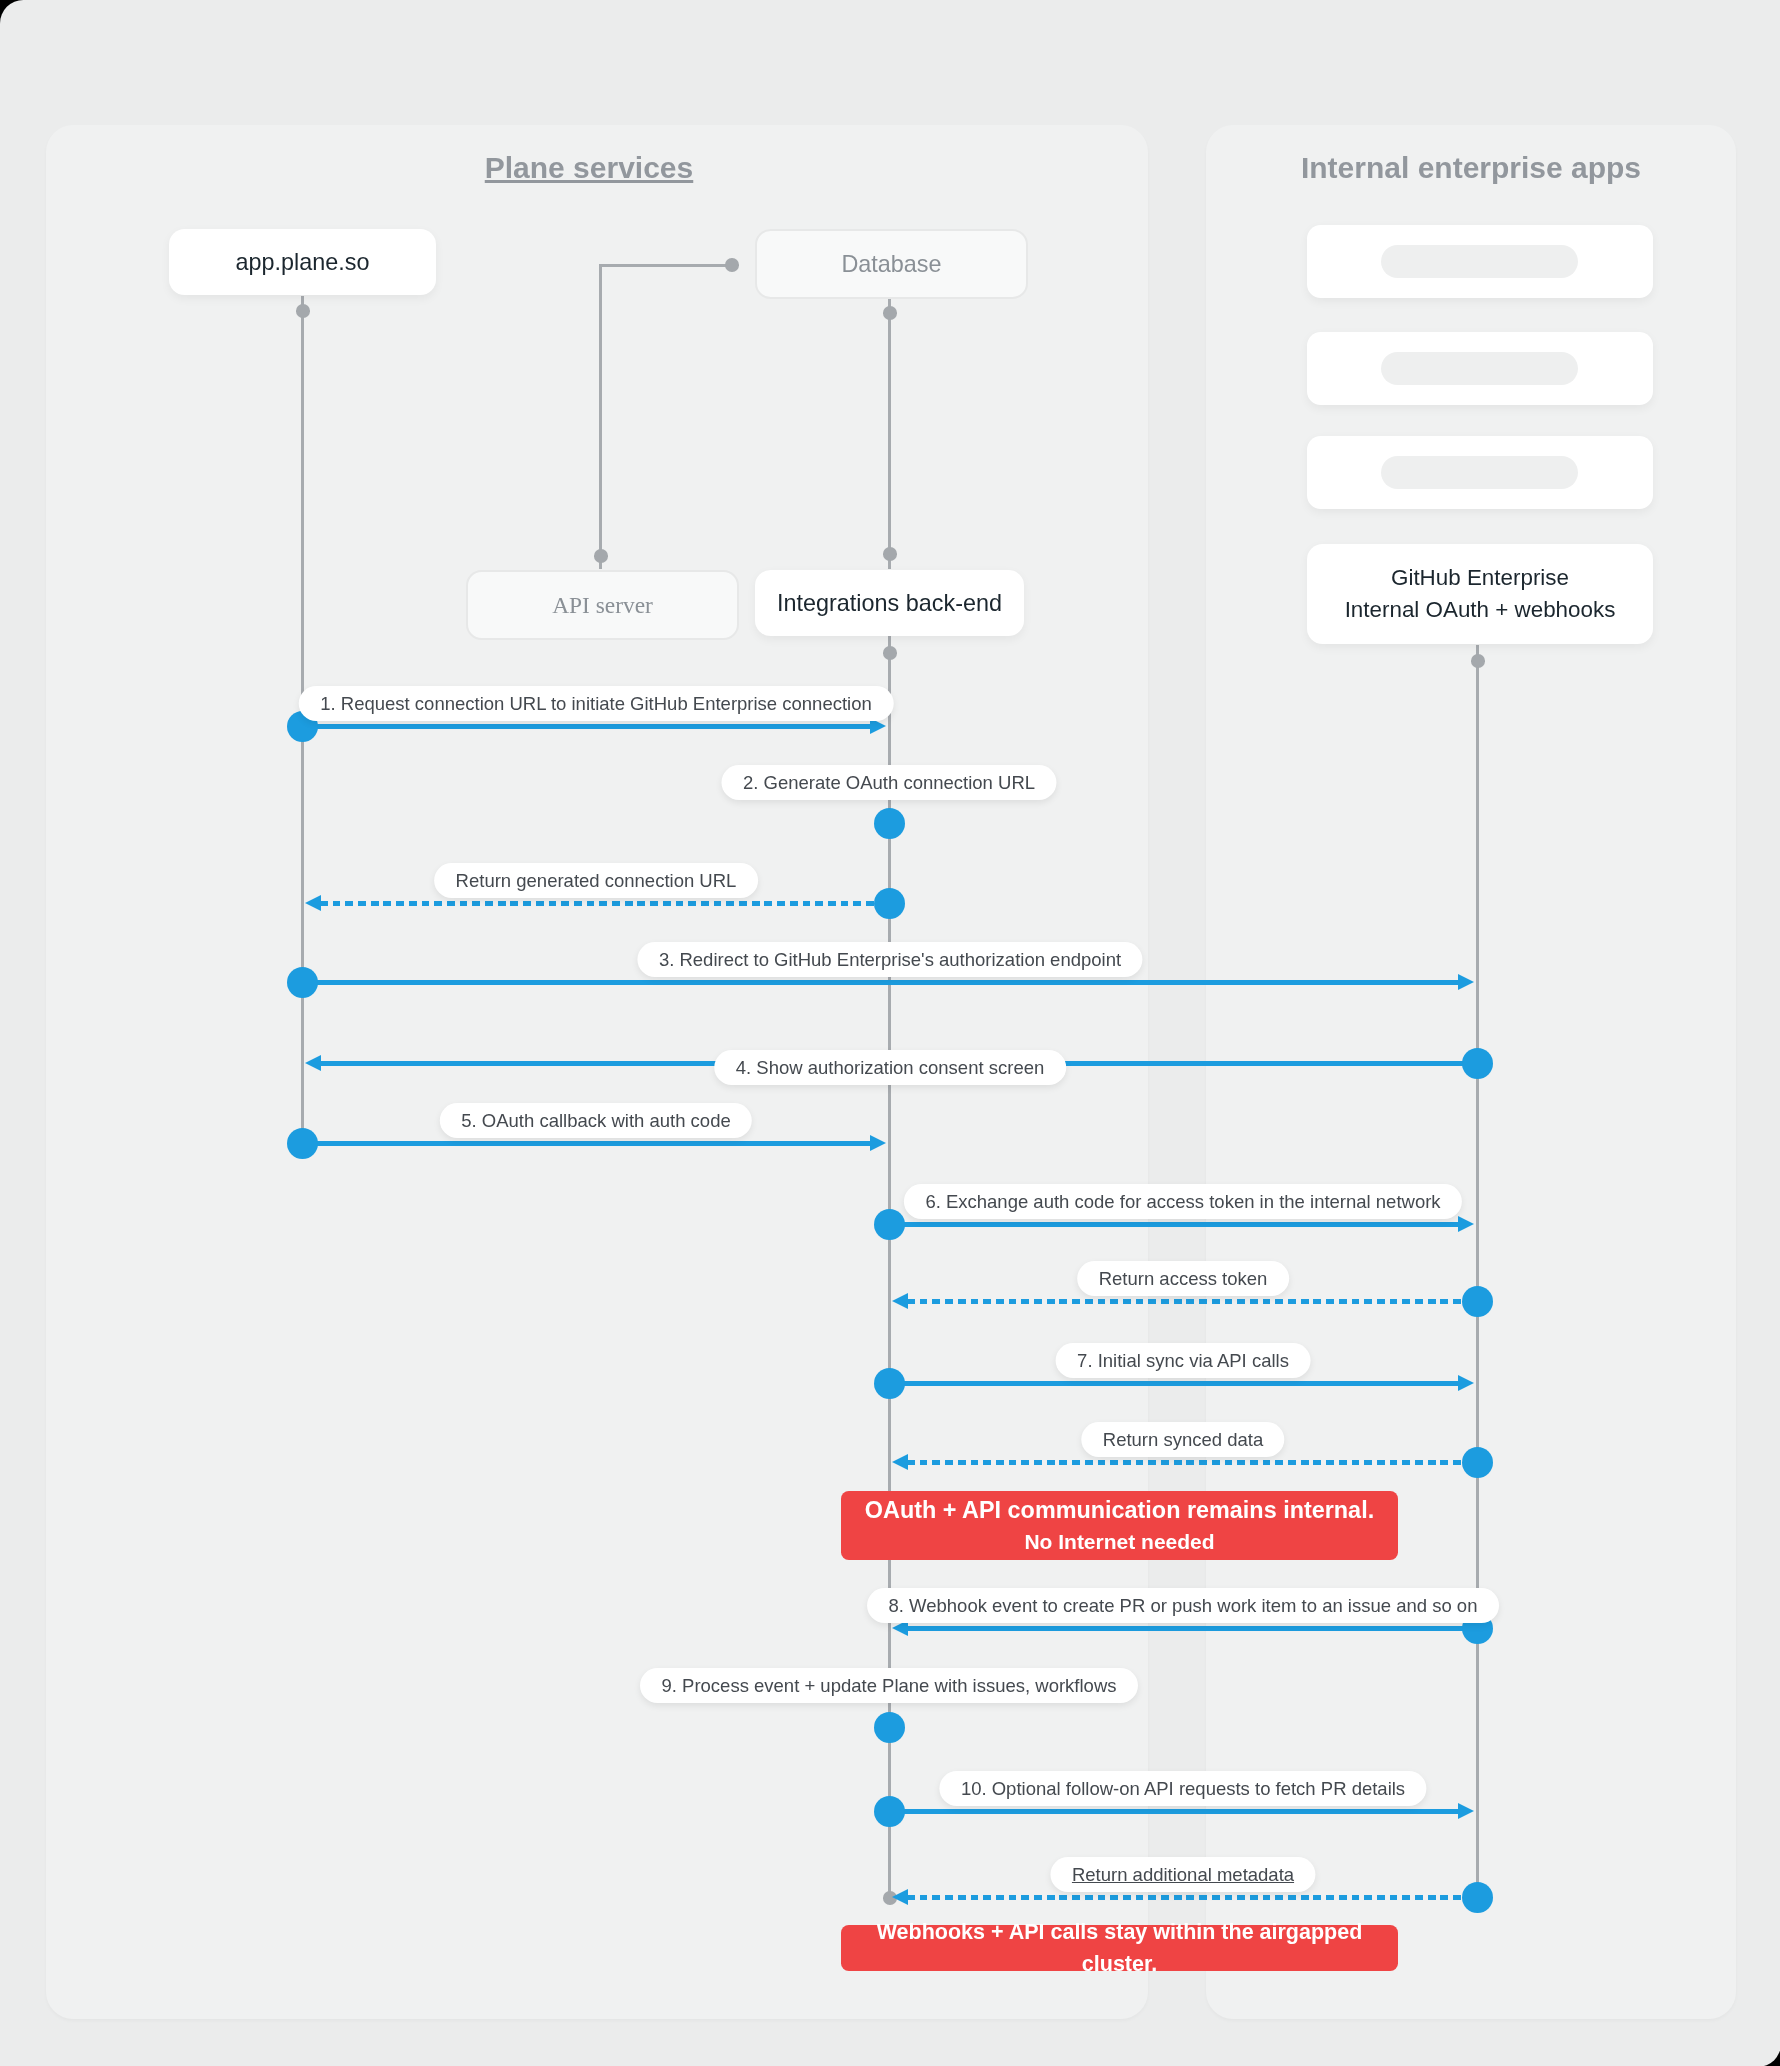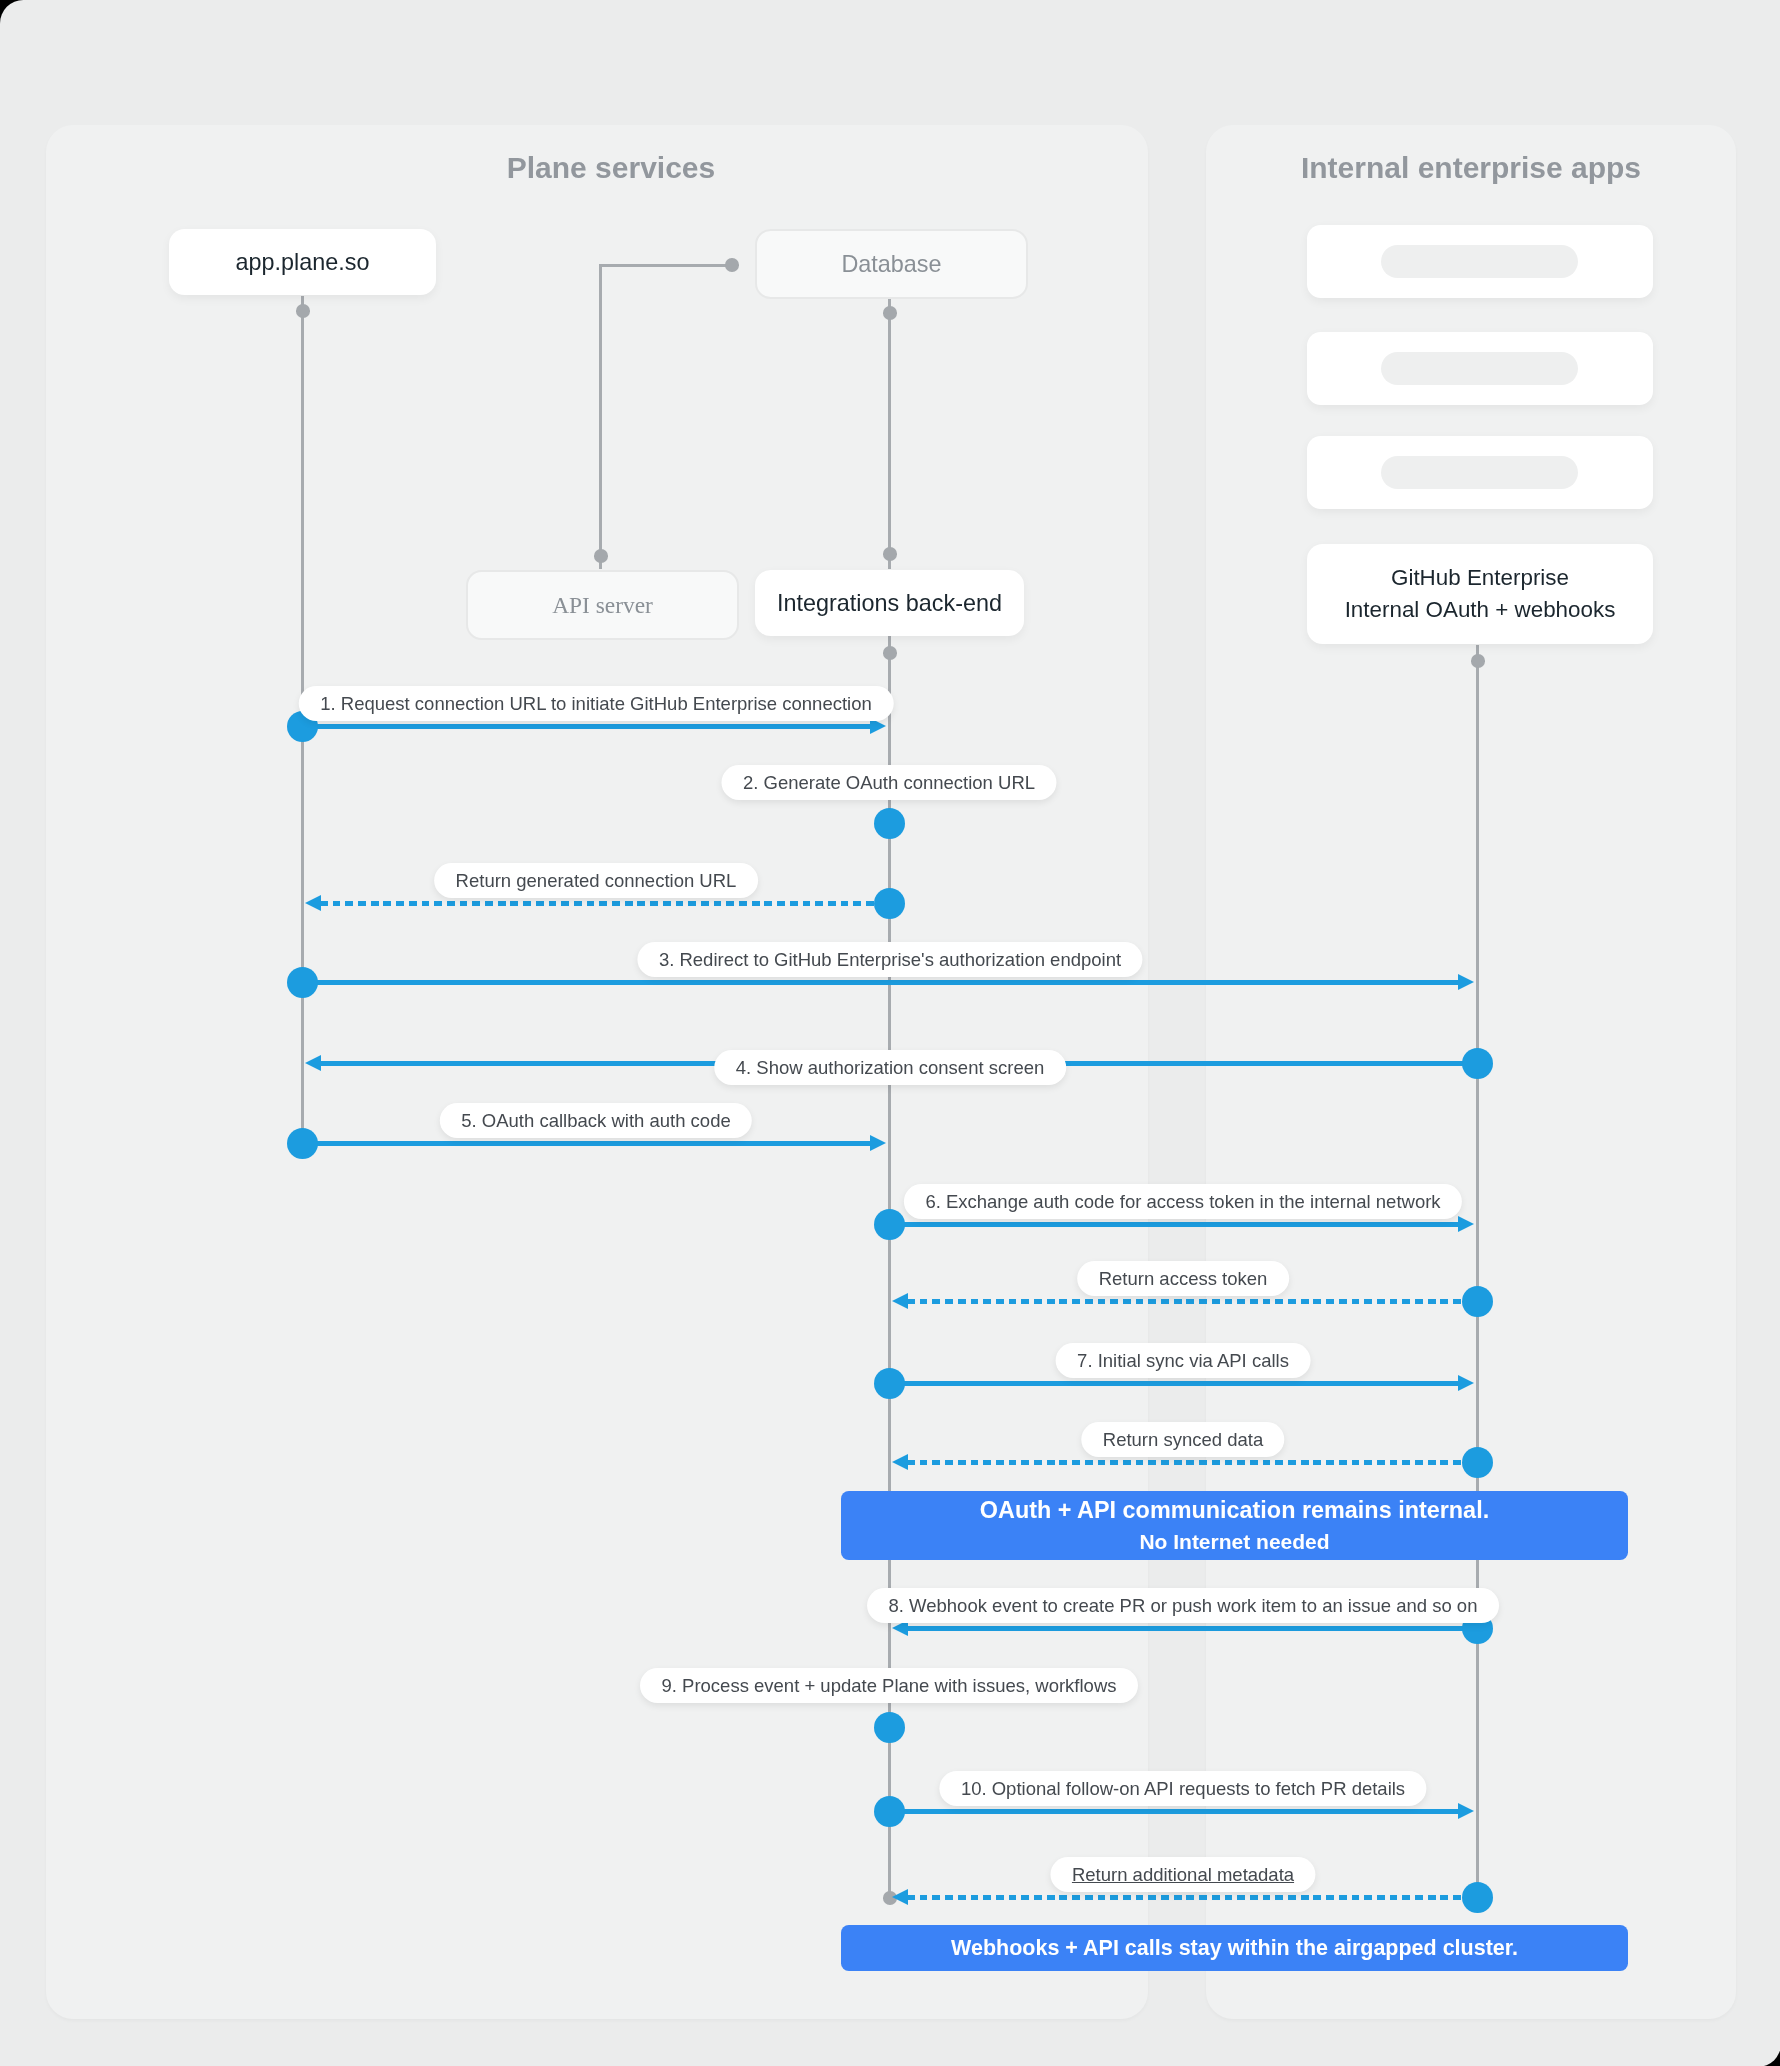--- a/index.html
+++ b/index.html
@@ -6,21 +6,21 @@
   body{font-family:"Liberation Sans", sans-serif;}
   #page{position:relative;width:1781px;height:2067px;background:#EBECEC;
         border-radius:23.4px 0 23.4px 0;overflow:hidden;}
   .page-title{position:absolute;top:43px;left:0;width:1732px;text-align:center;
     font-size:35px;font-weight:600;color:#8F9499;letter-spacing:0.5px;}
   .panel{position:absolute;top:125px;height:1894px;background:#F0F1F1;border-radius:27px;
     box-shadow:0 2px 3.9px rgba(0,0,0,0.03);}
   .panel.left{left:46px;width:1102px;}
   .panel.right{left:1206px;width:530px;}
   .panel-title{position:absolute;top:151px;font-size:30px;font-weight:600;color:#92979D;text-align:center;}
-  .panel-title.left{left:60px;width:1102px;}
+  .panel-title.left{left:38px;width:1102px;text-decoration:underline;}
   .panel-title.right{left:1206px;width:530px;}
 
   .actor{position:absolute;display:flex;align-items:center;justify-content:center;text-align:center;
     border-radius:15.6px;font-size:23.4px;color:#1B262E;font-weight:500;}
   .actor.white{background:#FFFFFF;box-shadow:0 3.9px 9.8px rgba(0,0,0,0.05);}
   .actor.ghost{background:#F8F9F9;border:2px solid #E7E8E8;color:#8A9096;font-weight:400;}
   .actor .two-line{line-height:32px;font-size:22.4px;}
 
   .placeholder-box{position:absolute;left:1307px;width:346px;height:73px;background:#FFFFFF;
     border-radius:13.7px;box-shadow:0 3.9px 9.8px rgba(0,0,0,0.05);}
@@ -35,21 +35,21 @@
   .arrow-head{position:absolute;width:0;height:0;border-top:8.8px solid transparent;
     border-bottom:8.8px solid transparent;z-index:2;}
   .arrow-head.right{border-left:16.6px solid #1C9CDF;}
   .arrow-head.left{border-right:16.6px solid #1C9CDF;}
   .blue-dot{position:absolute;width:31px;height:31px;border-radius:50%;background:#1C9CDF;z-index:3;}
 
   .bubble{position:absolute;transform:translateX(-50%);height:35px;line-height:35px;
     background:#FFFFFF;border-radius:17.6px;padding:0 21.5px;white-space:nowrap;
     font-size:18.5px;color:#44494F;box-shadow:0 2.9px 7.8px rgba(0,0,0,0.08);z-index:4;}
 
-  .banner{position:absolute;left:841px;width:787px;background:#3b82f6;border-radius:7.8px;
+  .banner{position:absolute;left:841px;width:557px;background:#ef4444;border-radius:7.8px;
     color:#FFFFFF;text-align:center;font-weight:600;z-index:4;
     display:flex;flex-direction:column;align-items:center;justify-content:center;}
   .banner .line1{font-size:23.4px;line-height:32px;}
   .banner .line2{font-size:21px;line-height:32px;}
   .banner.single .line1{font-size:21.5px;}
 </style>
 </head>
 <body>
 
 <div id="page">

